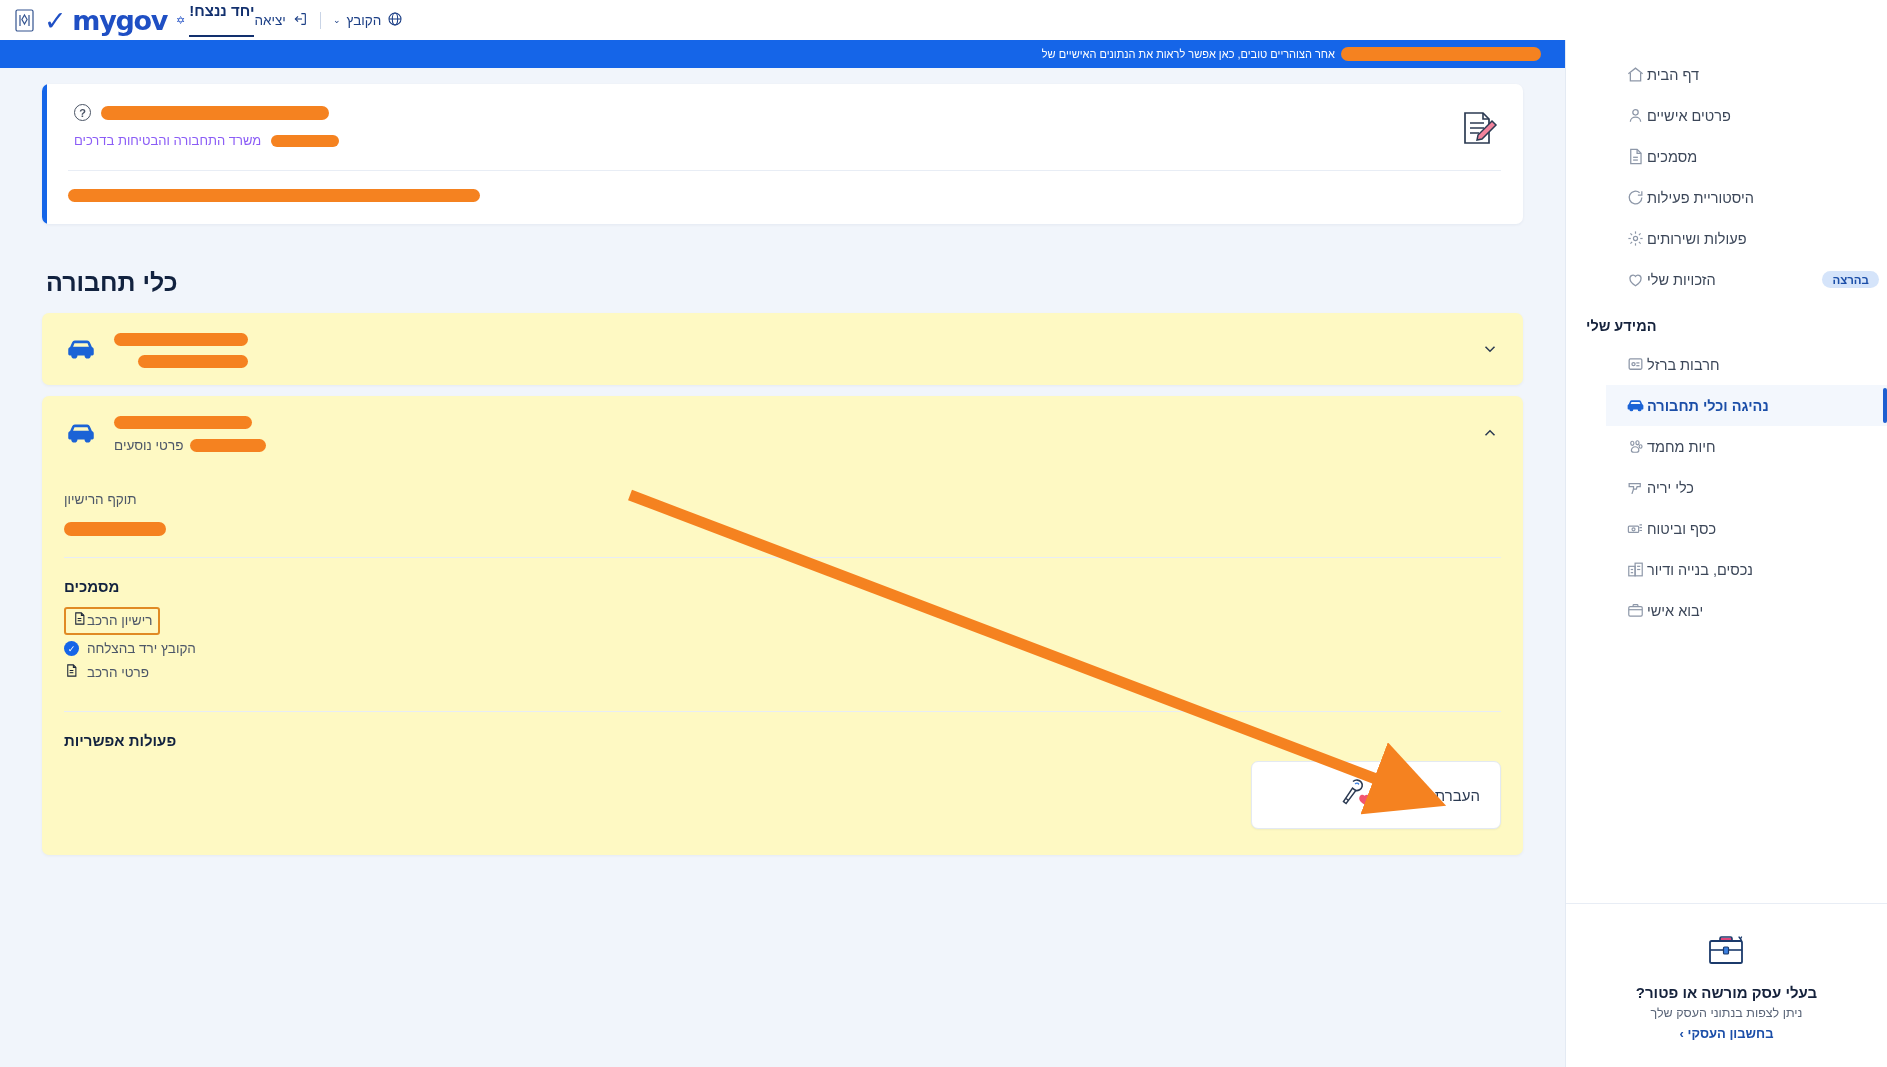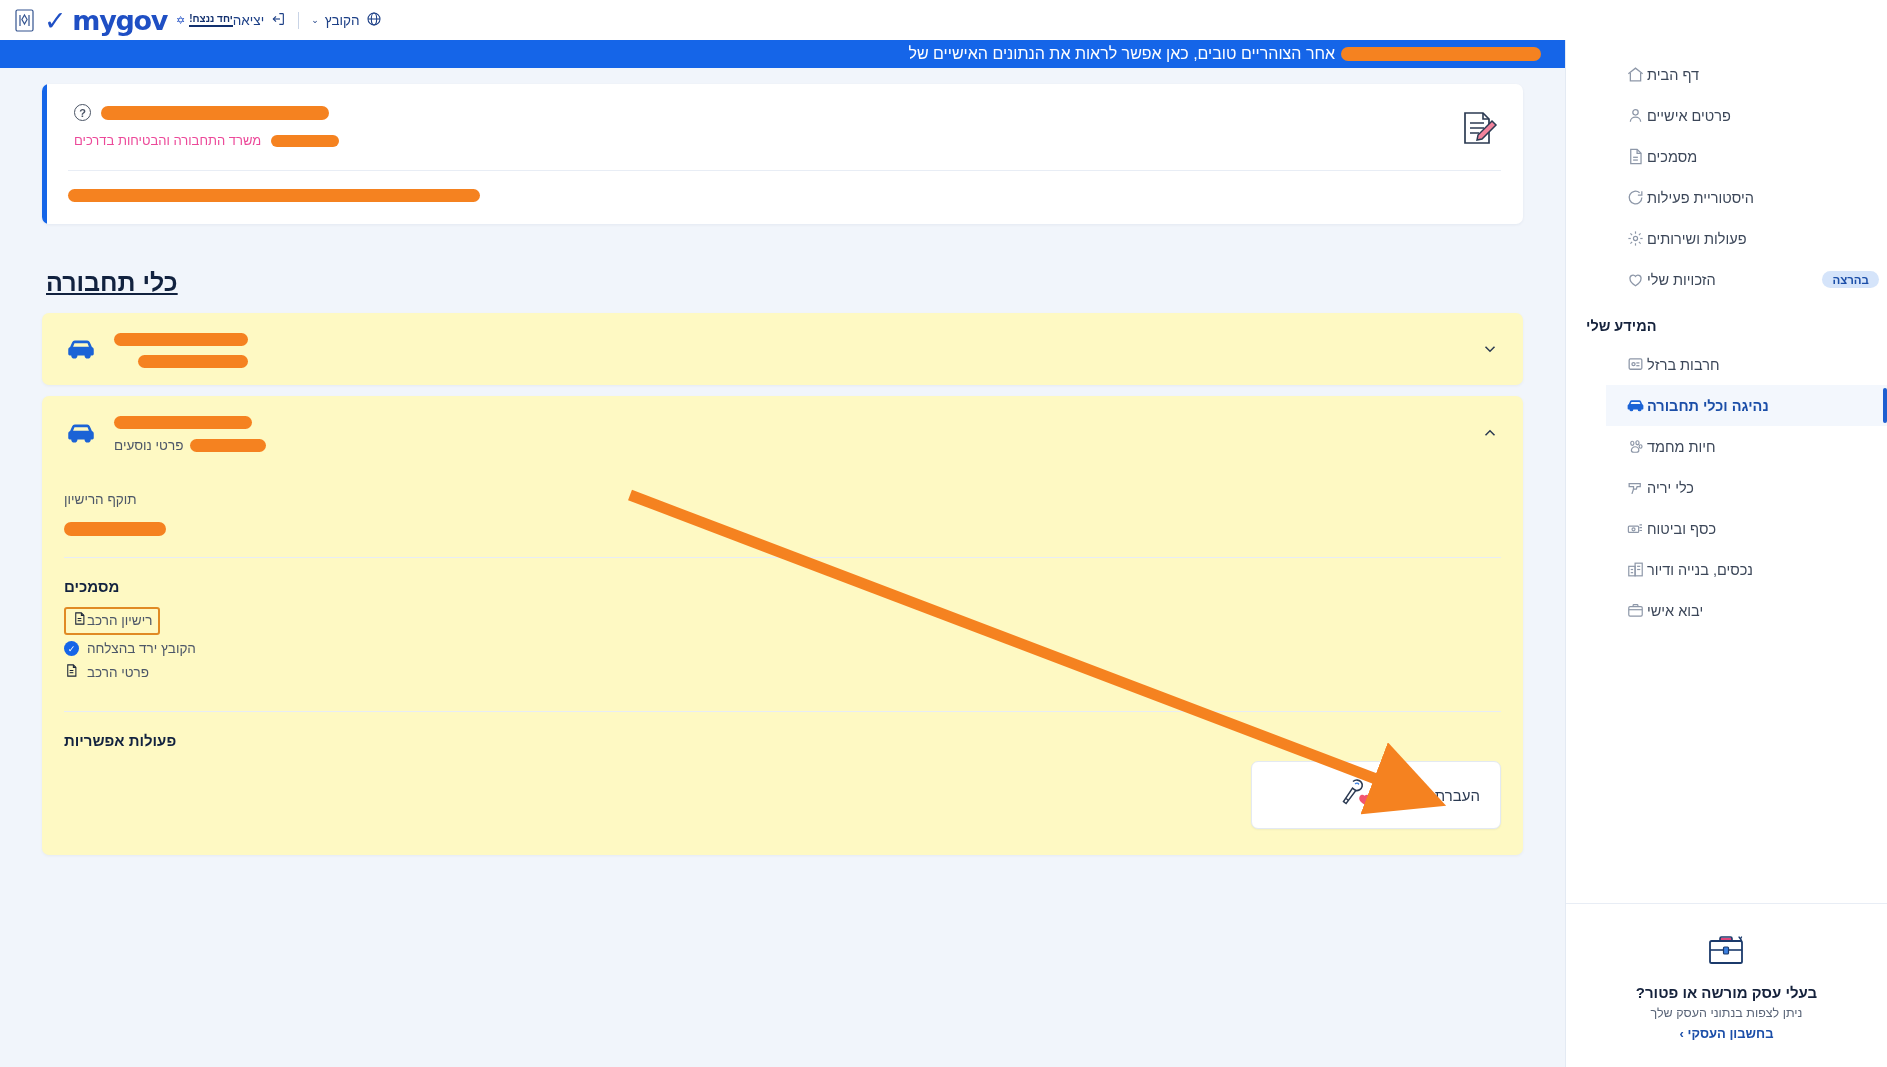--- a/index.html
+++ b/index.html
@@ -18,22 +18,22 @@
     position: absolute; top: 0; right: 0; left: 0; height: 40px;
     background: #ffffff; display: flex; align-items: center;
     justify-content: space-between; padding: 0 16px 0 0; z-index: 30;
   }
   .brand { display: flex; align-items: center; gap: 9px; padding-left: 14px; }
   .brand-emblem { width: 21px; height: 25px; display:block; }
   .logo-wrap { display: flex; align-items: center; gap: 7px; }
   .logo-mygov { font-size: 27px; font-weight: 700; color: #1f4fc4; letter-spacing: -1.3px;
                 font-family: "DejaVu Sans", sans-serif; line-height: 1; position: relative; }
   .slogan { display:flex; align-items:center; gap:4px; }
-  .slogan-txt { font-size: 10px; font-weight: 700; color: #12306e;
-                border-bottom: 2px solid #12306e; padding-bottom: 1px; line-height: 1.1; }
+  .slogan-txt { font-size: 15px; font-weight: 700; color: #12306e;
+                border-bottom: 2px solid #12306e; padding-bottom: 15px; line-height: 1.1; }
   .slogan-star { color: #1f4fc4; font-size: 11px; }
 
   .topbar-left { display: flex; align-items: center; gap: 12px; padding-right: 0; margin-right:auto; padding-left:0;}
   .tb-item { display: flex; align-items: center; gap: 6px; font-size: 13.5px;
              color: #1c3f86; cursor: pointer; }
   .tb-sep { width: 1px; height: 17px; background: #c9d4e6; }
   .chev-sm { font-size: 9px; color: #1c3f86; }
 
   
   .sidebar {
@@ -73,21 +73,21 @@
   .promo-ico { display: flex; justify-content: center; margin-bottom: 10px; }
   .promo-title { font-size: 15px; font-weight: 700; color: #15223c; margin-bottom: 5px; }
   .promo-sub { font-size: 12.5px; color: #5a6578; margin-bottom: 6px; }
   .promo-link { font-size: 13px; font-weight: 700; color: #1b4ea8; cursor: pointer; }
 
   
   .main { position: absolute; top: 40px; right: 322px; left: 0; bottom: 0;
           background: #f1f5fb; overflow: hidden; }
   .banner {
     height: 27px; background: #1565e8; color: #fff; display: flex; align-items: center;
-    justify-content: flex-start; padding: 14px 24px; font-size: 16px; gap: 6px;
+    justify-content: flex-start; padding: 14px 24px; font-size: 11px; gap: 6px;
   }
   .redact { background: #f58220; border-radius: 10px; display: inline-block; vertical-align: middle; }
 
   .content { padding: 16px 42px 0 42px; }
 
   .card {
     background: #fff; border-radius: 7px; position: relative;
     box-shadow: 0 1px 3px rgba(20,40,80,.06);
   }
   .top-card { height: 140px; margin-bottom: 0; padding: 20px 22px 0 26px;
@@ -98,28 +98,28 @@
   }
   .tc-row { display: flex; align-items: flex-start; gap: 14px; justify-content: flex-start; }
   .tc-doc-icon { flex: 0 0 auto; }
   .tc-texts { flex: 1; text-align: left; padding-left: 6px; }
   .tc-title-line { display: flex; align-items: center; gap: 10px; justify-content: flex-end; }
   .q-mark {
     width: 17px; height: 17px; border: 1.6px solid #4a5465; border-radius: 50%;
     font-size: 11px; color: #4a5465; display: inline-flex; align-items: center;
     justify-content: center; font-weight: 600; flex: 0 0 17px;
   }
-  .tc-sub { font-size: 13px; color: #ec4899; text-align: left; margin-top: 12px;
+  .tc-sub { font-size: 13px; color: #8b5cf6; text-align: left; margin-top: 12px;
             display:flex; justify-content:flex-end; align-items:center; gap:10px; }
   .tc-hr { height: 1px; background: #e8edf5; margin: 14px 0 0 0; }
   .tc-bottom { margin-top: 18px; display:flex; justify-content:flex-end; }
 
   .section-title {
     font-size: 25px; font-weight: 700; color: #12223f;
-    text-align: left; padding: 44px 0 16px 4px; text-decoration: underline;
+    text-align: left; padding: 44px 0 16px 4px;
   }
 
   .veh-card {
     background: #fef9c3; border-radius: 7px; margin-bottom: 11px;
     box-shadow: 0 1px 3px rgba(20,40,80,.05);
   }
   .veh-head {
     display: flex; align-items: center; padding: 17px 22px 17px 22px;
     cursor: pointer; flex-direction: row-reverse; justify-content: space-between;
   }

